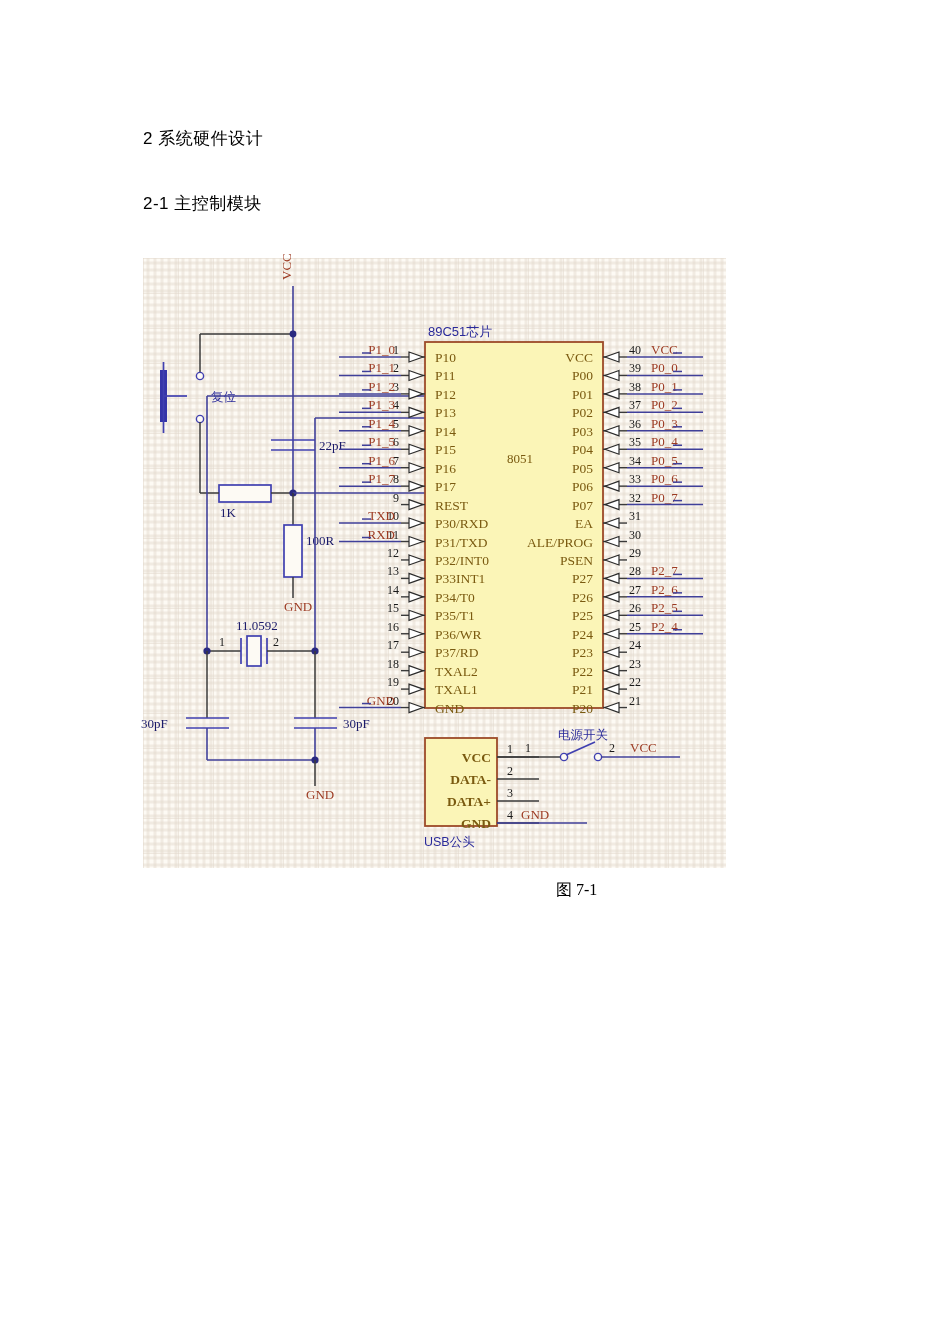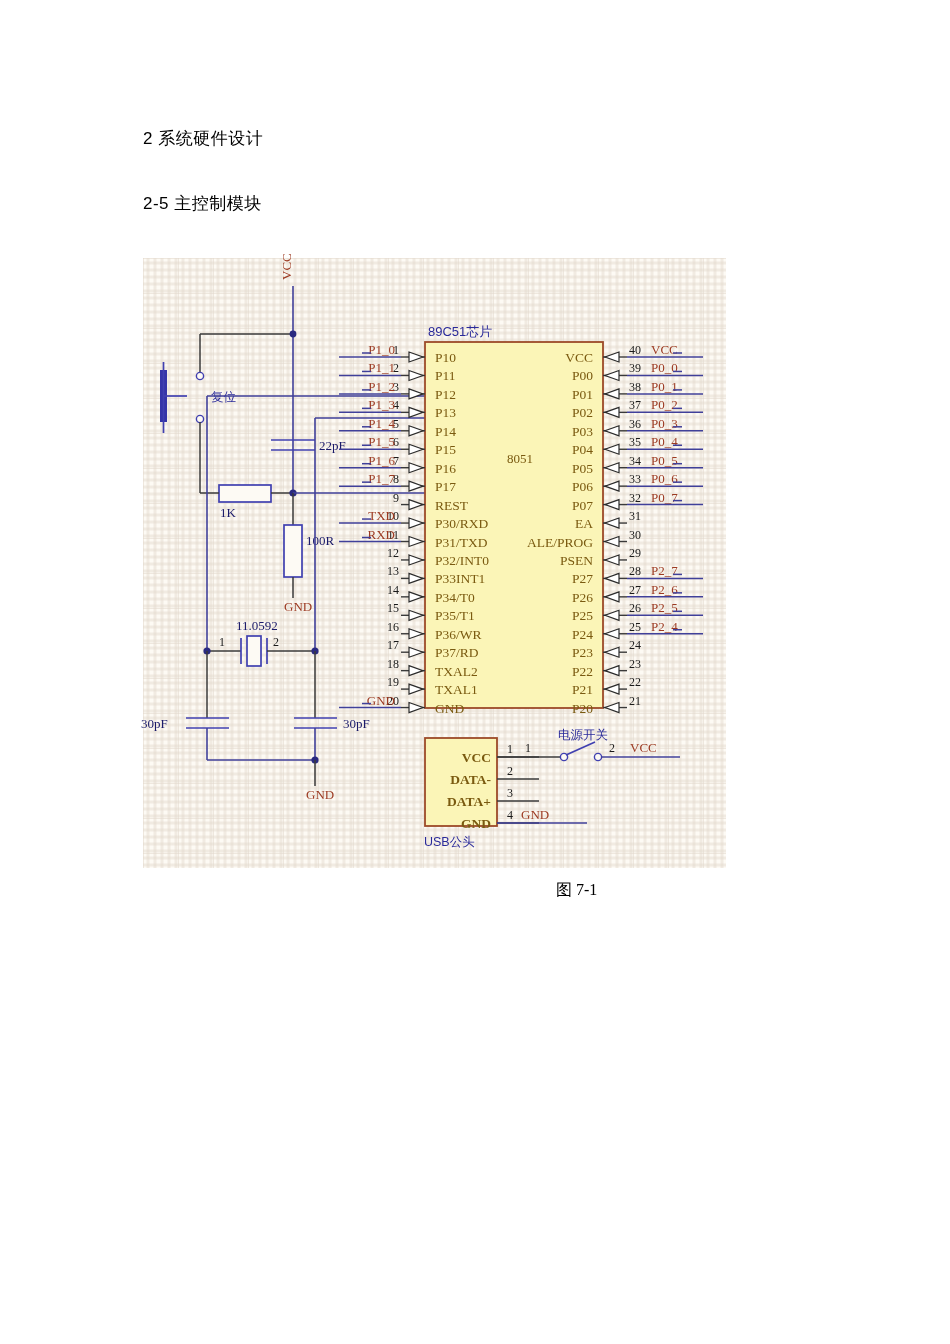--- a/index.html
+++ b/index.html
@@ -126,21 +126,21 @@
     fill: #7a5a10;
     font-weight: bold;
   }
 </style>
 </head>
 <body>
 
 <div class="page">
 
   <div class="heading" id="h-main">2 系统硬件设计</div>
-  <div class="heading" id="h-sub">2-5 主控制模块</div>
+  <div class="heading" id="h-sub">2-1 主控制模块</div>
 
   <div id="schematic">
     <svg viewBox="0 0 583 610" xmlns="http://www.w3.org/2000/svg">
 
       <g>
 
         <line class="wire" x1="150" y1="28" x2="150" y2="235"></line>
 
         <line class="wire-dk" x1="57" y1="76" x2="150" y2="76"></line>
         <line class="wire-dk" x1="57" y1="76" x2="57" y2="115"></line>

